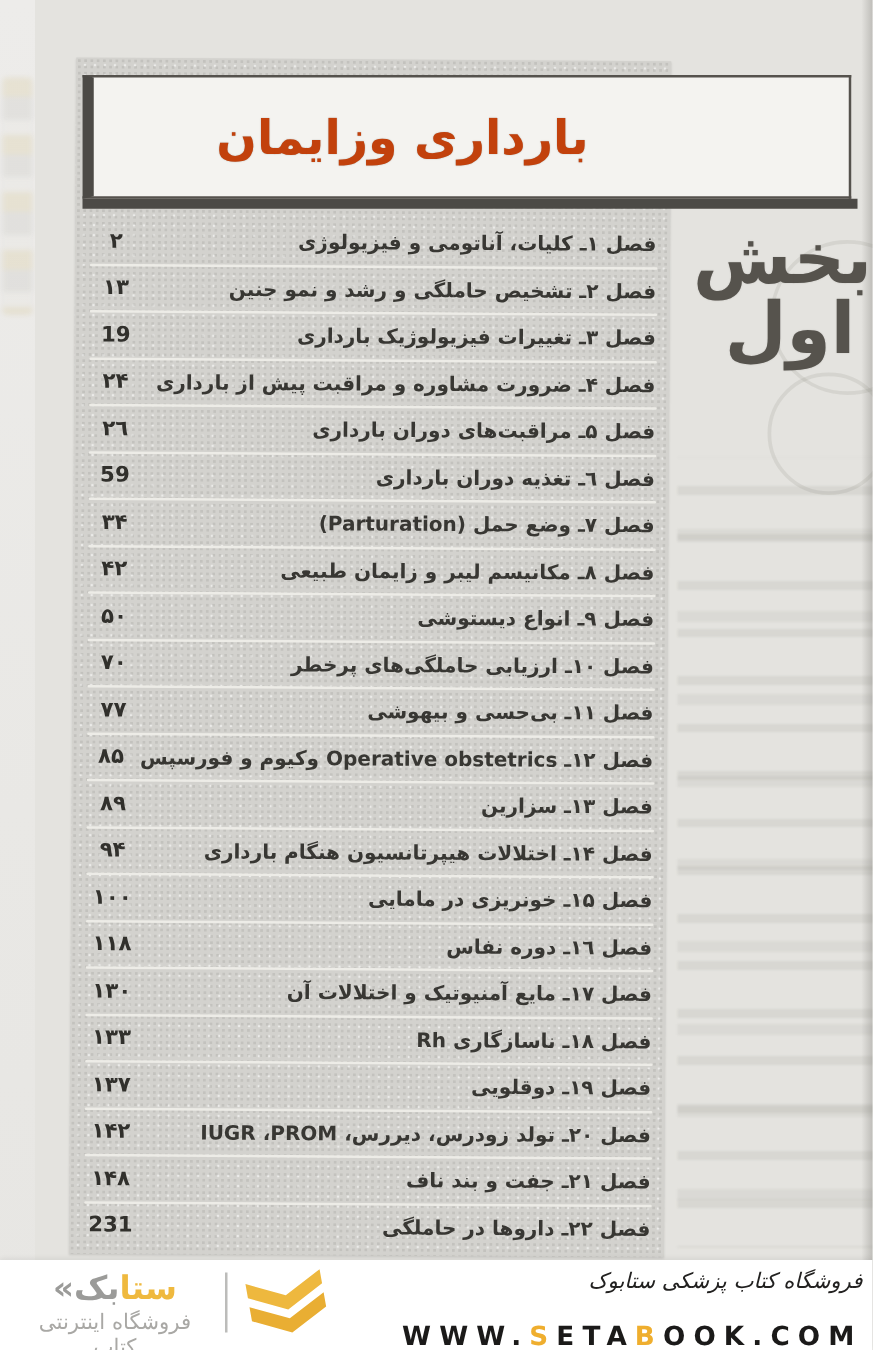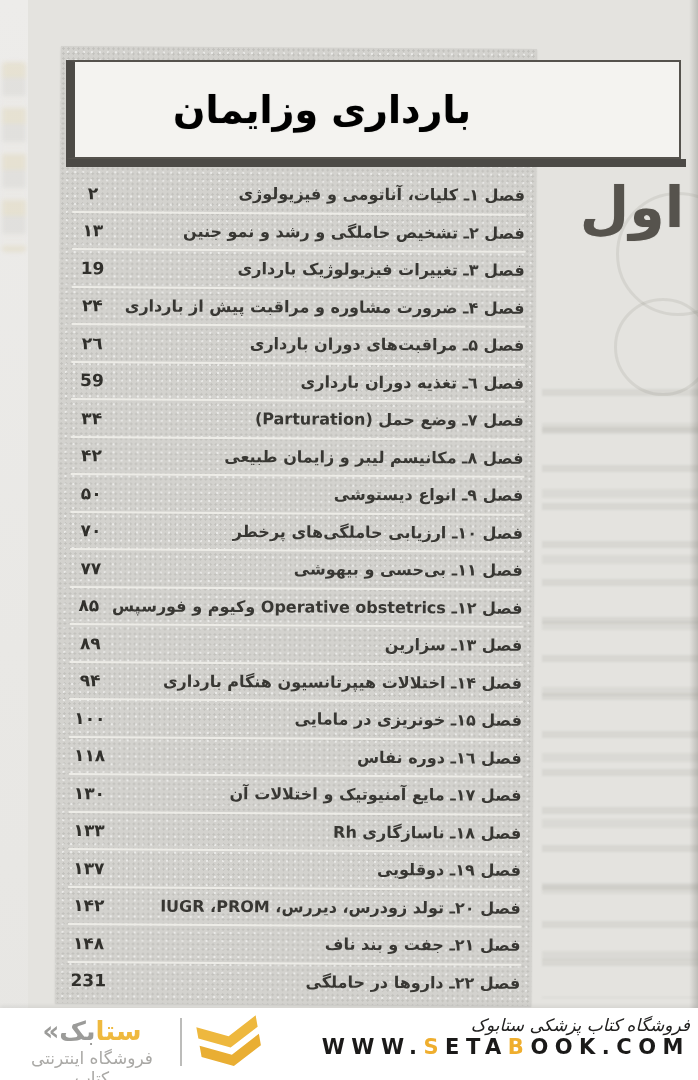--- a/index.html
+++ b/index.html
@@ -41,21 +41,21 @@
   
   .title-banner{position:absolute;left:38px;top:60px;width:620px;height:107px;z-index:4;}
   .tb-main{
     position:absolute;left:0;top:0;right:5px;bottom:8px;
     background:#f4f3f0;
     border:2px solid #55524d;border-left:9px solid #4c4a46;
     display:flex;align-items:center;justify-content:center;
   }
   .tb-bottom{position:absolute;left:0;bottom:0;width:100%;height:8px;background:#4c4a46;}
   .book-title{
-    font-size:38px;font-weight:700;color:#000000;direction:rtl;
+    font-size:38px;font-weight:700;color:#c2410c;direction:rtl;
     transform:translateX(-55px);
     text-shadow:0 0 1px rgba(78,75,70,.45);
     white-space:nowrap;
   }
 
   
   .toc-list{position:absolute;left:8px;right:8px;top:128px;bottom:4px;display:flex;flex-direction:column;}
   .toc-row{
     flex:1;display:flex;direction:rtl;align-items:center;justify-content:space-between;
     position:relative;
@@ -104,21 +104,21 @@
   .wm-yellow{color:#efb93e;}
   .wm-gray{color:#9b9b99;}
   .wm-chev{color:#9b9b99;font-weight:700;}
   .tagline{font-size:17px;color:#a9a8a5;direction:rtl;margin-top:4px;}
   .logo-divider{width:2px;height:48px;background:#bcbcba;}
   .emblem{width:72px;height:52px;transform:rotate(-10deg);}
 
   .footer-right{position:absolute;right:8px;top:7px;text-align:right;}
   .store-line{direction:rtl;font-size:17px;color:#222120;letter-spacing:0;font-style:italic;}
   .url-line{
-    margin-top:0;font-size:21px;font-weight:700;color:#1b1a19;
+    margin-top:22px;font-size:21px;font-weight:700;color:#1b1a19;
     letter-spacing:6.5px;white-space:nowrap;direction:ltr;
   }
   .url-accent{color:#efae2e;}
 </style>
 </head>
 <body>
 
 <div class="photo">
 
   <div class="left-ghost"></div>
@@ -236,20 +236,21 @@
     <span class="chap">فصل ۲۲ـ داروها در حاملگی</span>
     <span class="num">231</span>
   </div>
 </div>
     </div>
 
     <div class="wm-circle wm-c1"></div>
     <div class="wm-circle wm-c2"></div>
 
     <div class="section-label">
+      <span class="l1">بخش</span>
       <span class="l2">اول</span>
     </div>
 
     <div class="bleed-col"></div>
 
     <div class="title-banner">
       <div class="tb-main">
         <div class="book-title">بارداری وزایمان</div>
       </div>
       <div class="tb-bottom"></div>

